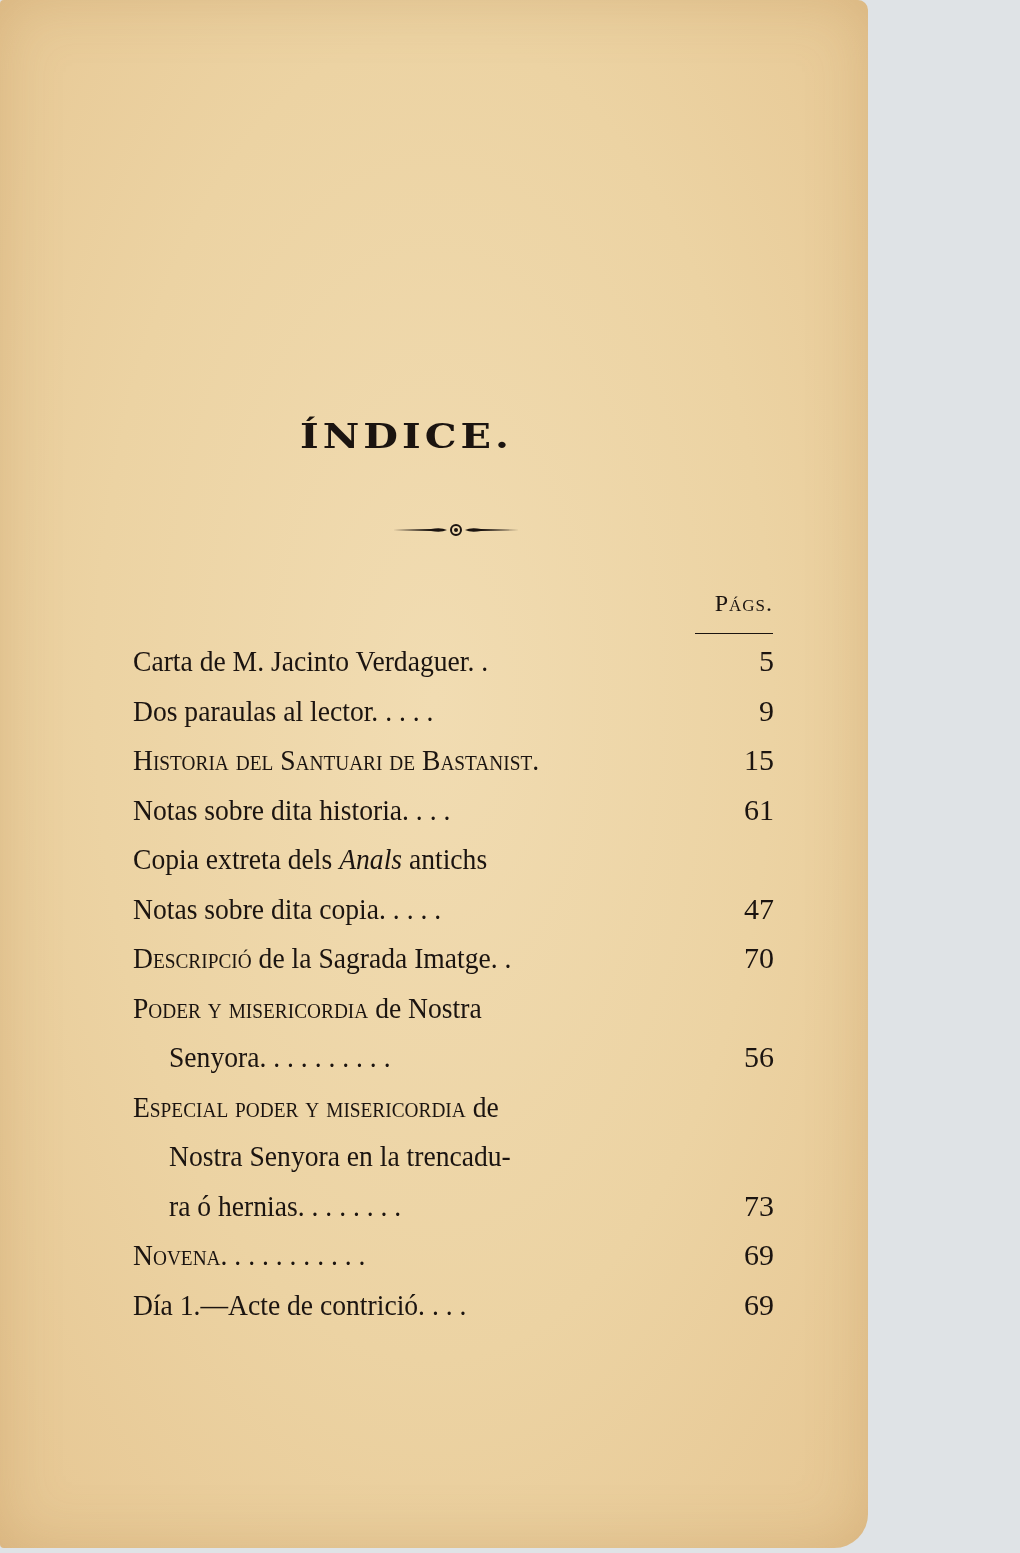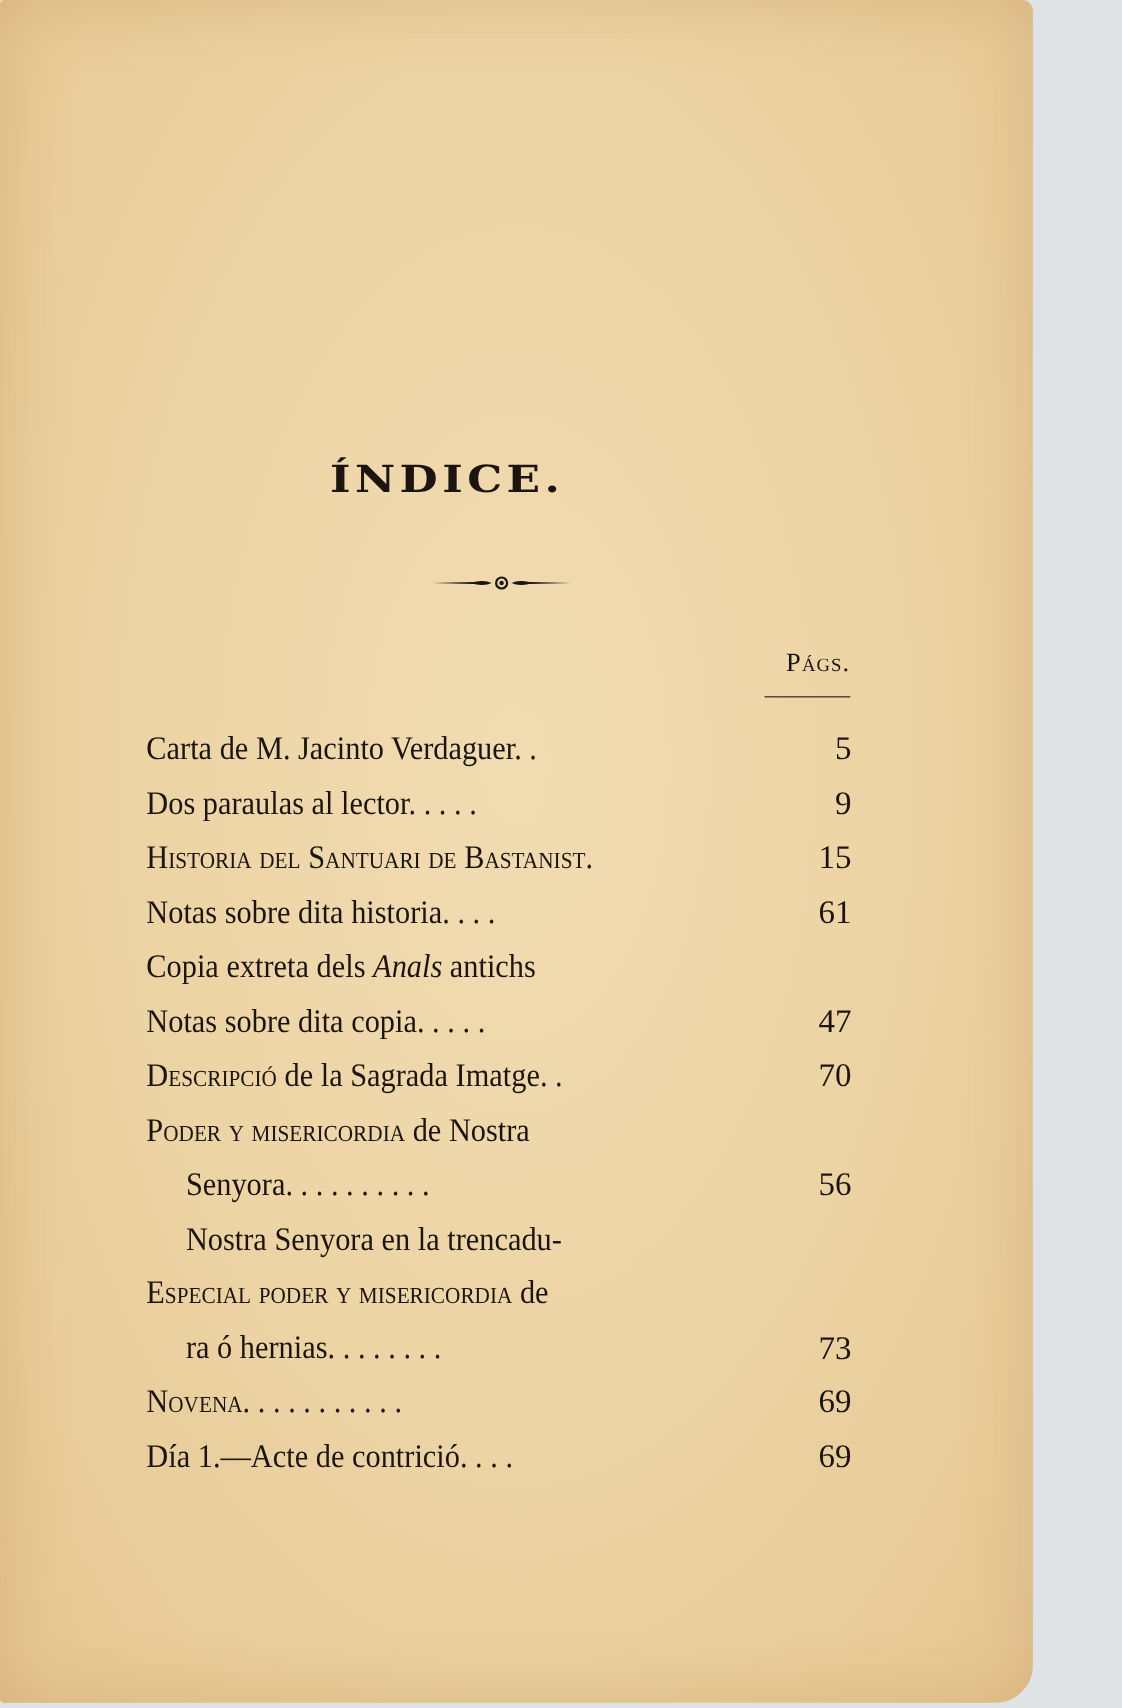--- a/index.html
+++ b/index.html
@@ -3,21 +3,21 @@
 <meta charset="utf-8">
 <style>
   html, body { margin: 0; padding: 0; }
   body {
     width: 1020px; height: 1553px;
     background: #dfe3e6;
     position: relative; overflow: hidden;
   }
   .page {
     position: absolute; left: 0; top: 0;
-    width: 939px; height: 1548px;
+    width: 868px; height: 1548px;
     background:
       radial-gradient(ellipse at 50% 45%, #f1dcb2 0%, #ecd3a3 55%, #e6c692 100%);
     border-radius: 4px 10px 34px 4px;
     box-shadow: inset 0 0 60px rgba(170,120,60,0.25);
   }
   .title {
     position: absolute; left: 300px; top: 412px; width: 330px;
     text-align: left;
     font-family: "DejaVu Serif", serif;
     font-weight: bold; font-size: 40px; letter-spacing: 4px;
@@ -25,21 +25,21 @@
   }
   .ornament { position: absolute; left: 393px; top: 522px; width: 126px; height: 16px; }
   .pags {
     position: absolute; left: 695px; top: 590px; width: 78px;
     font-family: "Liberation Serif", serif; font-size: 24px; color: #1b1410;
     text-align: right; font-variant: small-caps; letter-spacing: 1px;
     border-bottom: 1.5px solid #1b1410; padding-bottom: 16px;
   }
   .toc {
     position: absolute; left: 133px; top: 636px; width: 645px;
-    font-family: "Liberation Serif", serif; font-size: 30px; color: #1b1410; margin-top: 20px;
+    font-family: "Liberation Serif", serif; font-size: 30px; color: #1b1410;
   }
   .line {
     position: relative; height: 49.5px; line-height: 49.5px; white-space: nowrap;
     transform-origin: left center;
   }
   .line .txt { display: inline-block; transform: scaleX(0.92); transform-origin: left center; }
   .line.indent .txt { margin-left: 36px; }
   .line .pg { position: absolute; right: 4px; top: 0; }
   .sc { font-variant: small-caps; }
   em { font-style: italic; }
@@ -87,25 +87,25 @@
       <span class="txt"><span class="sc">Descripció</span><span> de la Sagrada Imatge.  .</span></span>
       <span class="pg">70</span>
     </div>
     <div class="line">
       <span class="txt"><span class="sc">Poder y misericordia</span><span> de  Nostra</span></span>
     </div>
     <div class="line indent">
       <span class="txt">Senyora.  .  .  .  .  .  .  .  .  .</span>
       <span class="pg">56</span>
     </div>
+    <div class="line">
+      <span class="txt"><span class="sc">Especial poder y misericordia</span><span> de</span></span>
+    </div>
     <div class="line indent">
       <span class="txt">Nostra Senyora en la trencadu-</span>
-    </div>
-    <div class="line">
-      <span class="txt"><span class="sc">Especial poder y misericordia</span><span> de</span></span>
     </div>
     <div class="line indent">
       <span class="txt">ra ó hernias.  .  .  .  .  .  .  .</span>
       <span class="pg">73</span>
     </div>
     <div class="line">
       <span class="txt sc">Novena.  .  .  .  .  .  .  .  .  .  .</span>
       <span class="pg">69</span>
     </div>
     <div class="line">

